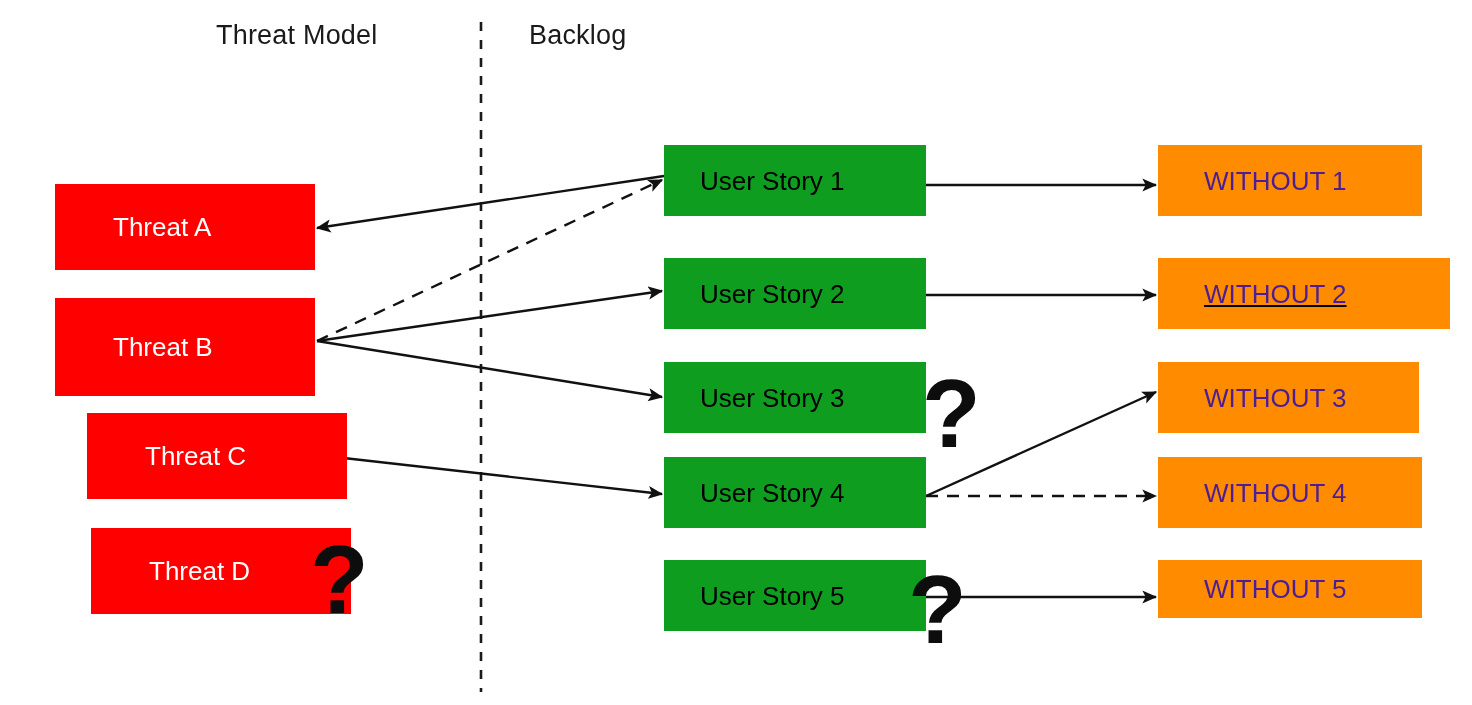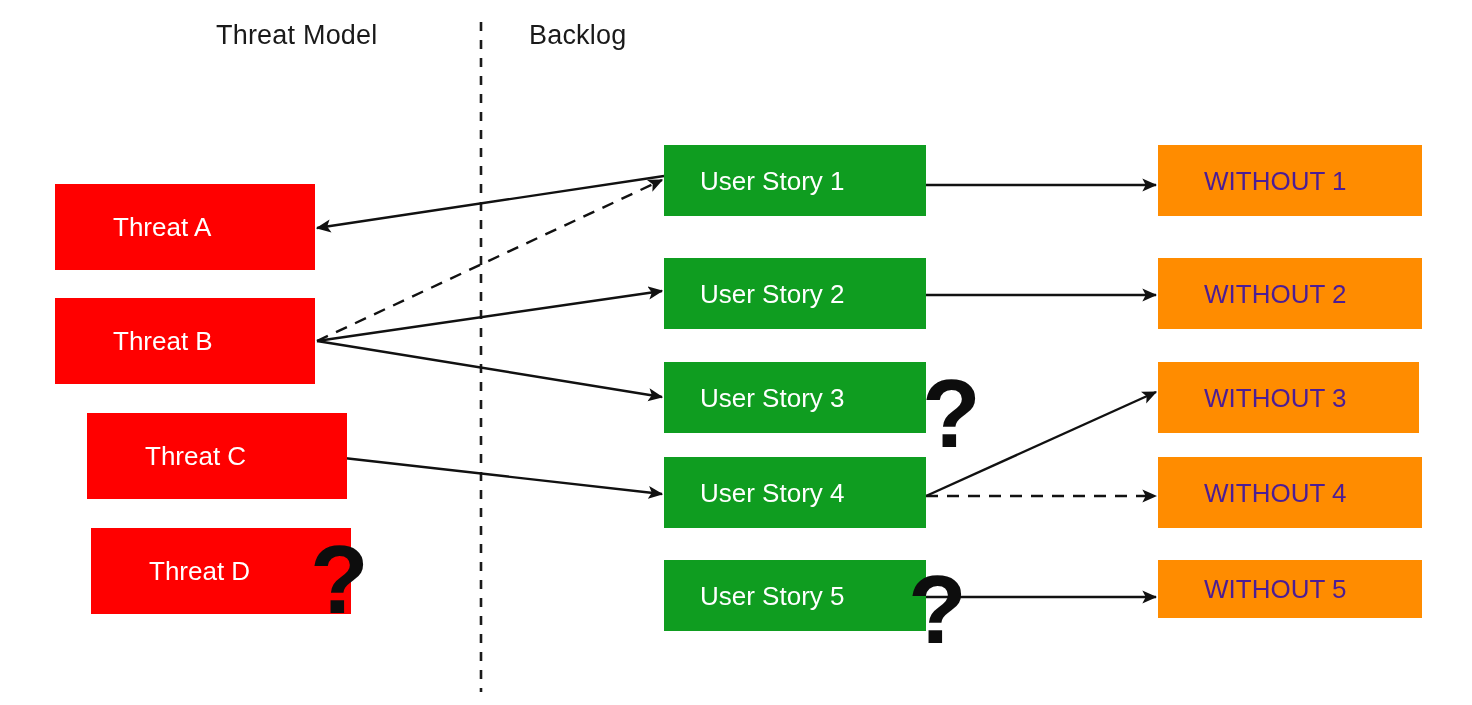--- a/index.html
+++ b/index.html
@@ -5,21 +5,21 @@
   html,body{margin:0;padding:0;background:#ffffff;}
   body{width:1472px;height:705px;overflow:hidden;
        font-family:"Liberation Sans","DejaVu Sans",sans-serif;}
   #canvas{position:relative;width:1472px;height:705px;background:#ffffff;padding-left:26px;}
   .col-header{position:absolute;font-size:27px;color:#1a1a1a;white-space:nowrap;letter-spacing:.2px;}
   .node{position:absolute;display:flex;align-items:center;box-sizing:border-box;}
   .node .node-label{font-size:26px;white-space:nowrap;line-height:1;}
   .node.threat{background:#FF0000;}
   .node.threat .node-label{color:#ffffff;padding-left:58px;}
   .node.story{background:#0F9D20;}
-  .node.story .node-label{color:#ffffff;padding-left:36px;}
+  .node.story .node-label{color:#000000;padding-left:36px;}
   .node.without{background:#FF8C00;}
   .node.without .node-label{color:#4c1d95;padding-left:46px;}
   .qmark{position:absolute;font-size:96px;font-weight:700;color:#0d0d0d;
          line-height:1;font-family:"Liberation Sans","DejaVu Sans",sans-serif;}
   #edges{position:absolute;left:0;top:0;width:1472px;height:705px;overflow:visible;}
 </style>
 </head>
 <body>
 
 <div id="canvas">
@@ -51,21 +51,21 @@
   </svg>
 
   <div id="headers">
       <div class="col-header" style="left: 216px; top: 20px;">Threat Model</div>
       <div class="col-header" style="left: 529px; top: 20px;">Backlog</div>
     </div>
   <div id="threat-column">
       <div class="node threat" style="left: 55px; top: 184px; width: 260px; height: 86px;">
         <span class="node-label">Threat A</span>
       </div>
-      <div class="node threat" style="left: 55px; top: 298px; width: 260px; height: 86px;">
+      <div class="node threat" style="left: 55px; top: 298px; width: 260px; height: 98px;">
         <span class="node-label">Threat B</span>
       </div>
       <div class="node threat" style="left: 55px; top: 413px; width: 260px; height: 86px; margin-left: 32px;">
         <span class="node-label">Threat C</span>
       </div>
       <div class="node threat" style="left: 55px; top: 528px; width: 260px; height: 86px; margin-left: 36px;">
         <span class="node-label">Threat D</span>
       </div>
     </div>
   <div id="story-column">
@@ -82,21 +82,21 @@
         <span class="node-label">User Story 4</span>
       </div>
       <div class="node story" style="left: 664px; top: 560px; width: 262px; height: 71px;">
         <span class="node-label">User Story 5</span>
       </div>
     </div>
   <div id="without-column">
       <div class="node without" style="left: 1158px; top: 145px; width: 264px; height: 71px;">
         <span class="node-label">WITHOUT 1</span>
       </div>
-      <div class="node without" style="left: 1158px; top: 258px; width: 264px; height: 71px;">
+      <div class="node without" style="left: 1158px; top: 258px; width: 292px; height: 71px; text-decoration: underline;">
         <span class="node-label">WITHOUT 2</span>
       </div>
       <div class="node without" style="left: 1158px; top: 362px; width: 261px; height: 71px;">
         <span class="node-label">WITHOUT 3</span>
       </div>
       <div class="node without" style="left: 1158px; top: 457px; width: 264px; height: 71px;">
         <span class="node-label">WITHOUT 4</span>
       </div>
       <div class="node without" style="left: 1158px; top: 560px; width: 264px; height: 58px;">
         <span class="node-label">WITHOUT 5</span>

